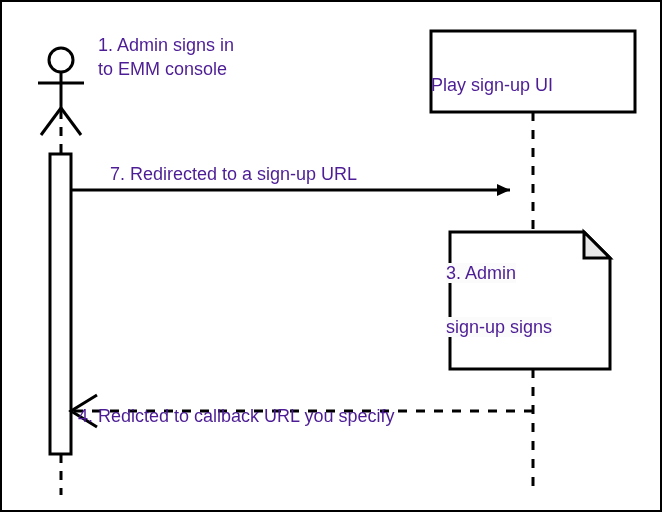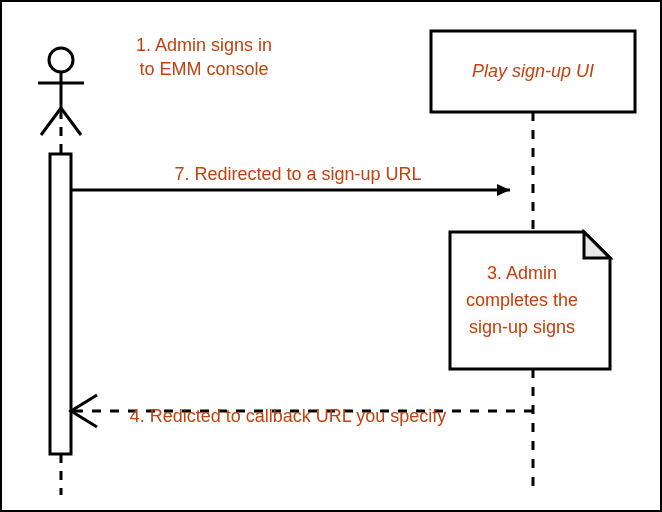--- a/index.html
+++ b/index.html
@@ -19,37 +19,36 @@
   }
   .diagram-svg {
     position: absolute;
     left: 0;
     top: 0;
     width: 662px;
     height: 512px;
   }
   .txt {
     position: absolute;
-    color: #c2410c;
+    color: #4c1d95;
     font-family: "Liberation Sans", sans-serif;
     font-size: 18px;
     line-height: 24px;
     white-space: pre;
-    text-align: center;
+    text-align: left;
   }
   .actor-label {
     left: 96px;
     top: 31px;
     width: 212px;
   }
   .participant-label {
     left: 429px;
-    top: 57px;
+    top: 71px;
     width: 204px;
-    font-style: italic;
   }
   .msg-label-1 {
     left: 108px;
     top: 160px;
     width: 376px;
   }
   .msg-label-2 {
     left: 76px;
     top: 402px;
     width: 420px;
@@ -106,15 +105,15 @@
 
   <div class="txt actor-label">1. Admin signs in
 to EMM console</div>
 
   <div class="txt participant-label">Play sign-up UI</div>
 
   <div class="txt msg-label-1">7. Redirected to a sign-up URL</div>
 
   <div class="txt msg-label-2">4. Redicted to callback URL you specify</div>
 
-  <div class="txt note-label"><span>3. Admin</span><br><span>completes the</span><br><span>sign-up signs</span></div>
+  <div class="txt note-label"><span>3. Admin</span><br><br><span>sign-up signs</span></div>
 
 </div>
 
 </body></html>

